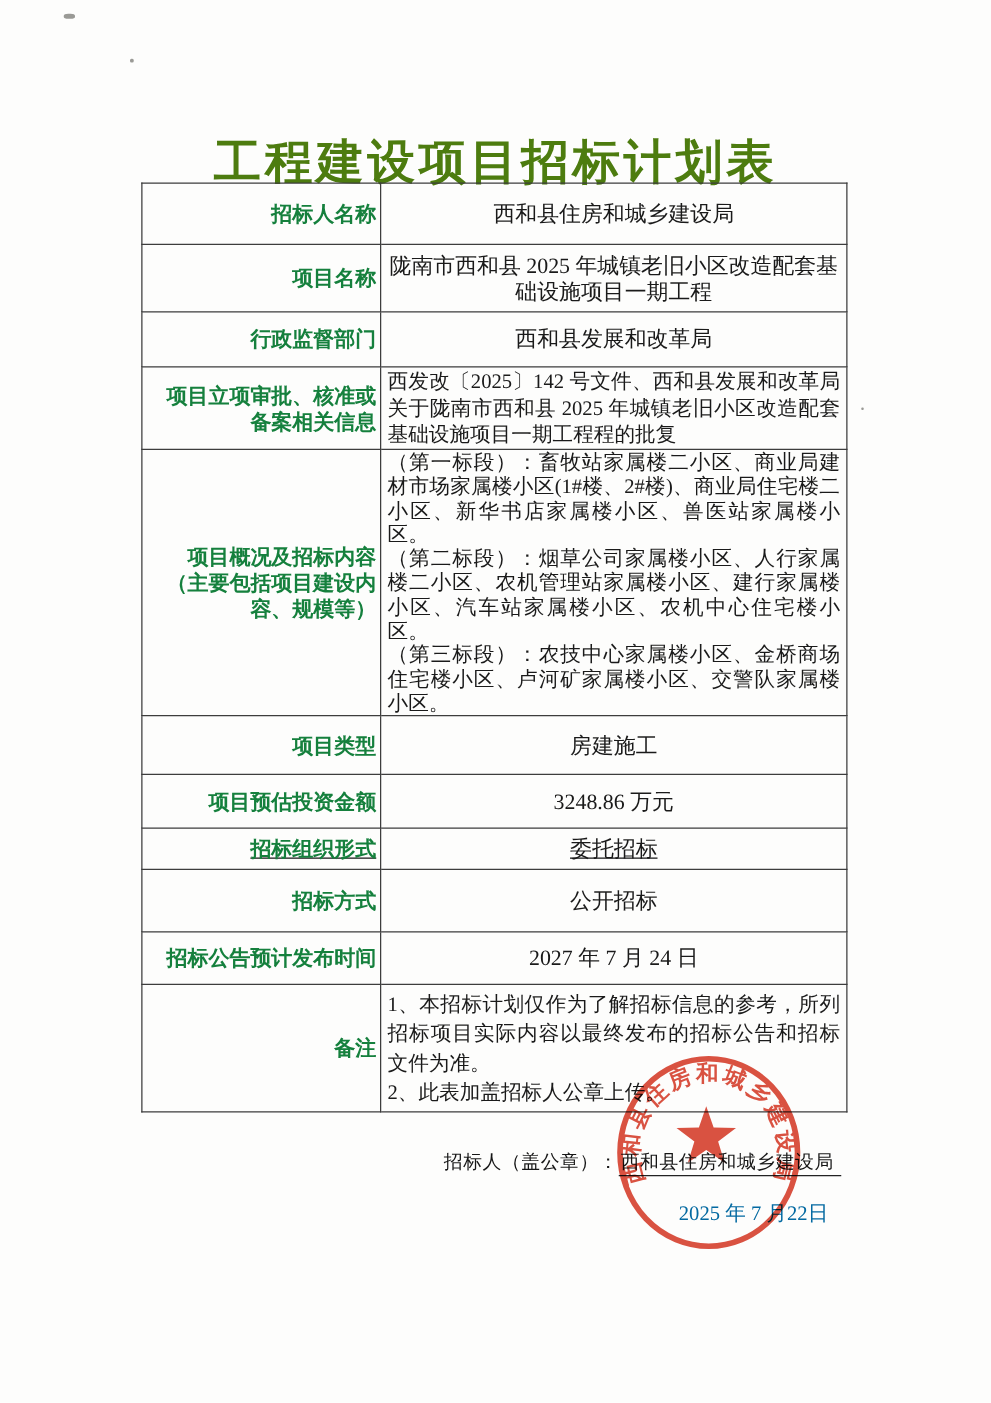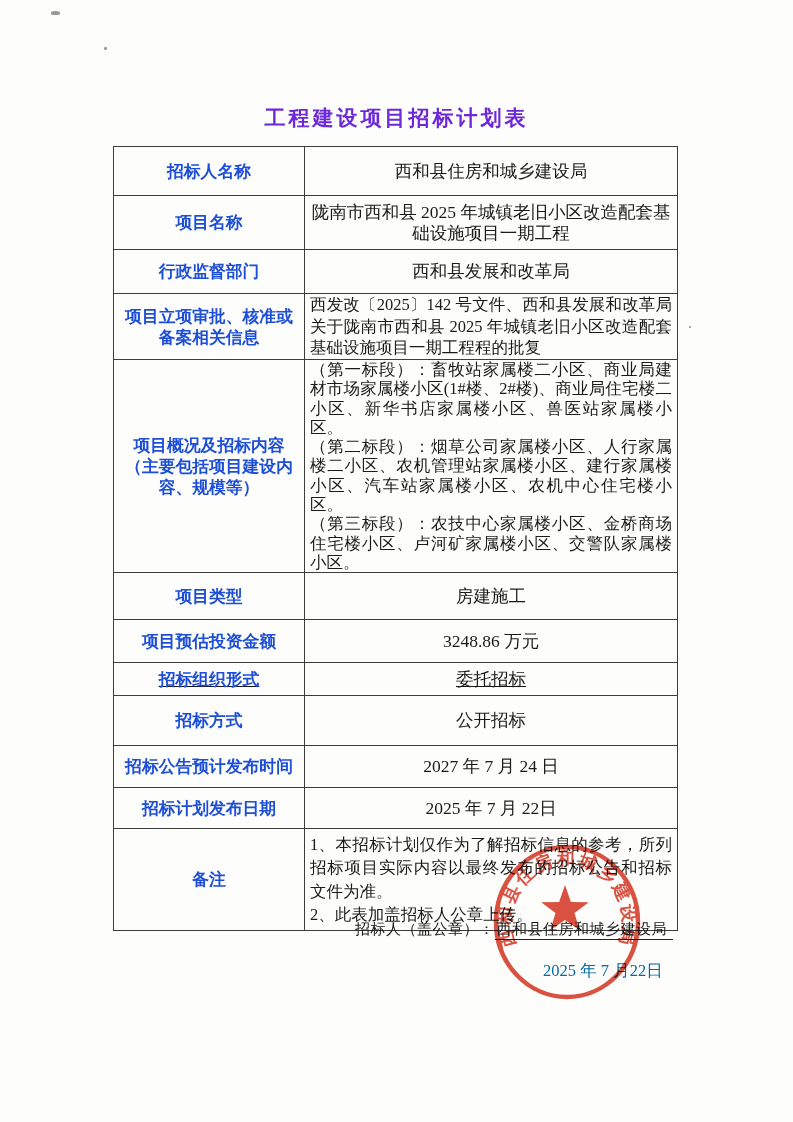--- a/index.html
+++ b/index.html
@@ -8,46 +8,46 @@
     background:#fdfdfc;
     position:relative;
     font-family:"Liberation Serif","DejaVu Serif",serif;
     color:#161616;
     overflow:hidden;
   }
   .page-title{
     position:absolute;
     top:104px;left:0;width:793px;
     text-align:center;
-    font-size:21px;
+    font-size:38px;
     font-weight:700;
     letter-spacing:3px;
-    color:#6d28d9;
+    color:#4d7c0f;
   }
   table.doc-table{
     position:absolute;
     left:113px;top:146px;
     width:564px;
     border-collapse:collapse;
     table-layout:fixed;
   }
   .doc-table td{
     border:1px solid #3d3d3d;
     vertical-align:middle;
     overflow:hidden;
   }
   .doc-table col.c1{width:191px;}
   .doc-table col.c2{width:373px;}
   td.label{
-    text-align:center;
+    text-align:right;
     font-size:16.8px;
     font-weight:600;
     line-height:21px;
     padding:0 3px;
-    color:#1d4ed8;
+    color:#15803d;
   }
   td.value{
     font-size:17.5px;
     line-height:21px;
     padding:0 5px;
     white-space:pre-wrap;
     color:#1a1a1a;
   }
   td.value.center{text-align:center;}
   td.value.long{
@@ -150,24 +150,20 @@
       <td class="value center">委托招标</td>
     </tr>
     <tr class="r9">
       <td class="label">招标方式</td>
       <td class="value center">公开招标</td>
     </tr>
     <tr class="r10">
       <td class="label">招标公告预计发布时间</td>
       <td class="value center">2027 年 7 月 24 日</td>
     </tr>
-    <tr class="r11">
-      <td class="label">招标计划发布日期</td>
-      <td class="value center">2025 年 7 月 22日</td>
-    </tr>
     <tr class="r12">
       <td class="label">备注</td>
       <td class="value long">1、本招标计划仅作为了解招标信息的参考，所列招标项目实际内容以最终发布的招标公告和招标文件为准。
 2、此表加盖招标人公章上传。</td>
     </tr>
   </tbody>
 </table>
 
 <div class="signature-line"><span>招标人（盖公章）：</span><span class="signature-name">西和县住房和城乡建设局</span></div>
 

